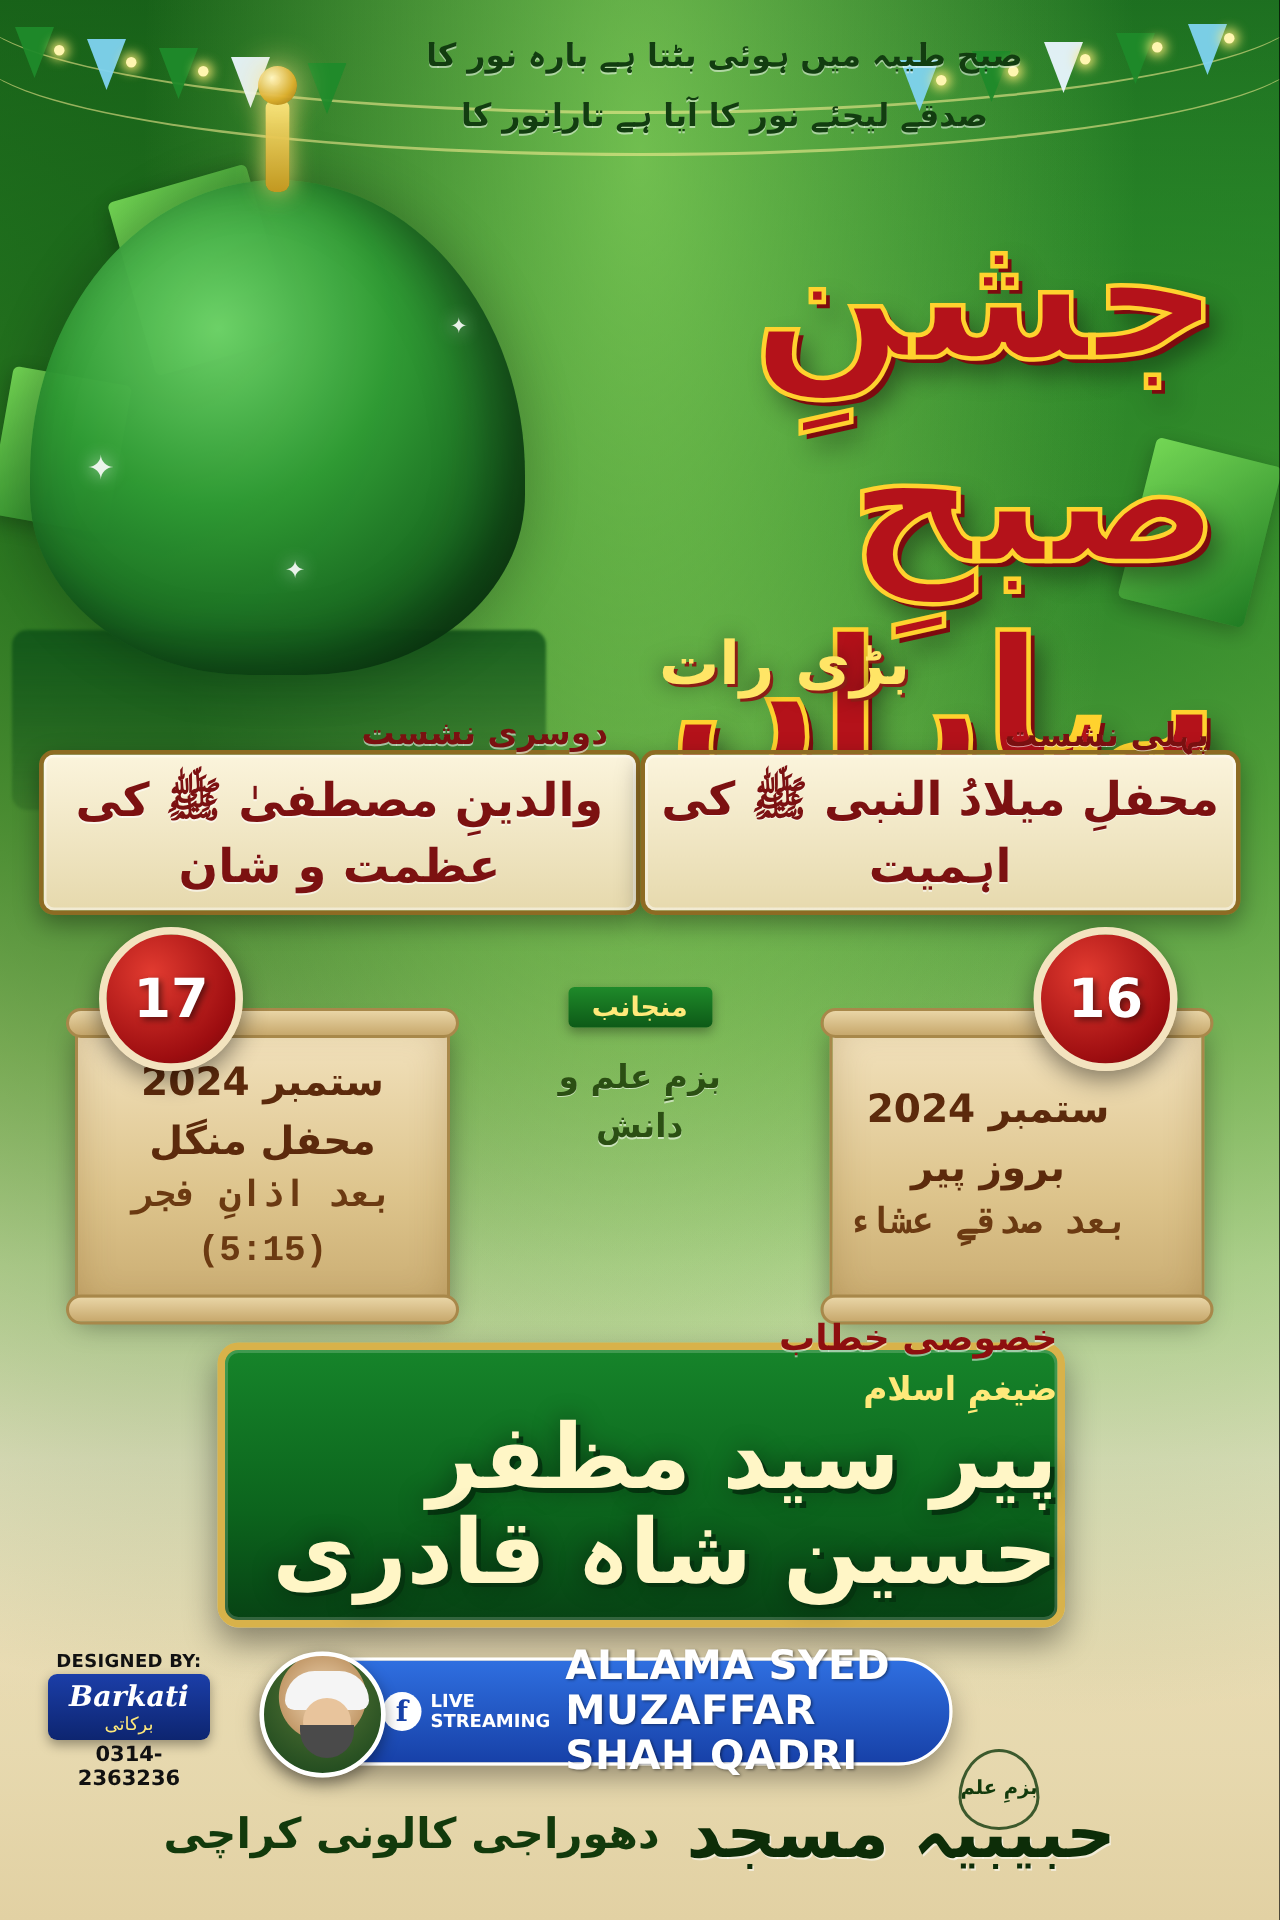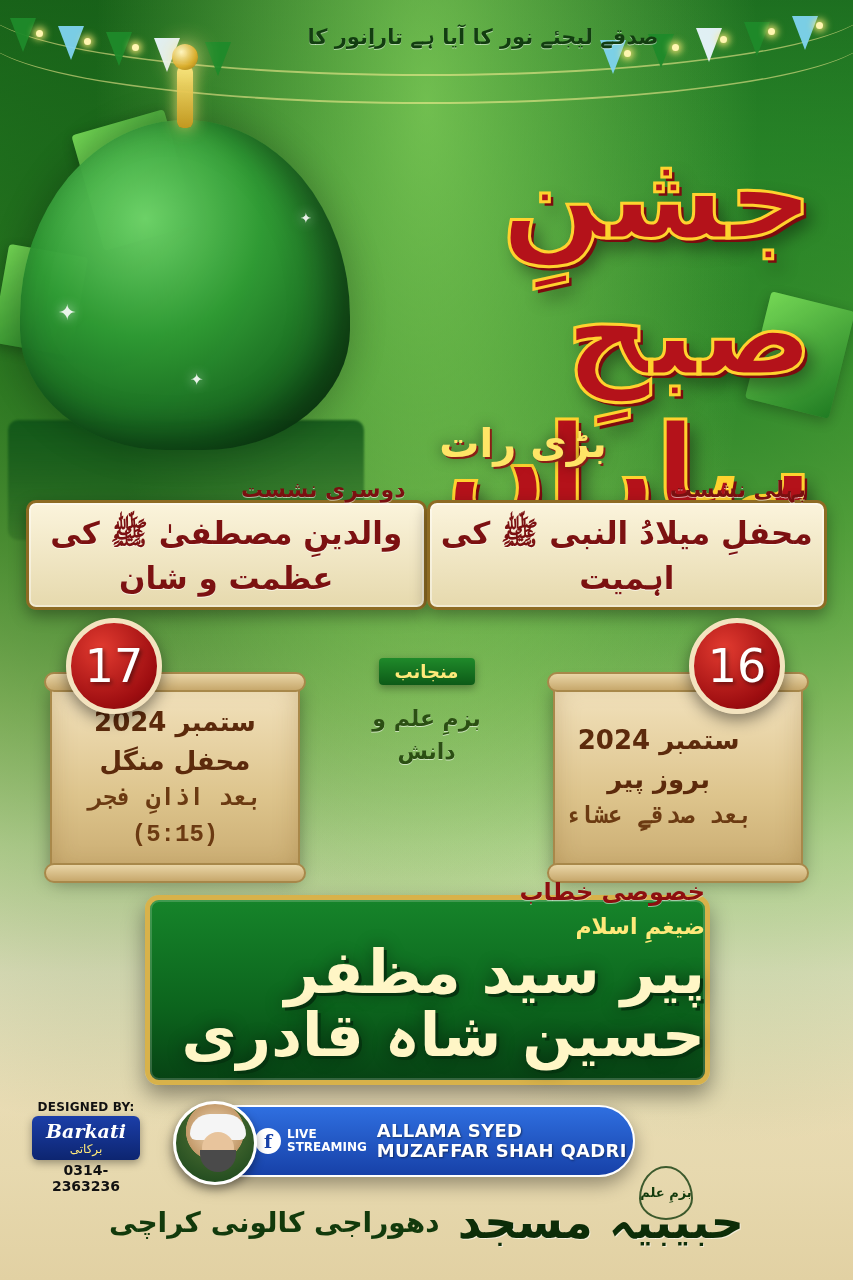--- a/index.html
+++ b/index.html
@@ -114,21 +114,21 @@
   .scroll .curl.bot{top:auto;bottom:-10px;}
   .scroll-body{position:absolute;inset:16px 10px;display:flex;align-items:center;justify-content:flex-start;}
   .scroll-txt{font-size:26px;font-weight:bold;color:#5c2a0c;line-height:1.5;text-align:center;}
   .scroll-sub{font-size:24px;color:#6b3a12;font-weight:bold;font-family:Liberation Mono, monospace;}
   .daybadge{
     position:absolute;top:-22px;width:96px;height:96px;border-radius:50%;
     background:radial-gradient(circle at 35% 30%,#e23b30,#9d0d10 70%,#6d0608);
     border:5px solid #f3e3bf;
     box-shadow:0 6px 16px rgba(0,0,0,.45);
     display:flex;align-items:center;justify-content:center;
-    color:#fff;font-size:46px;font-weight:normal;text-shadow:2px 2px 4px rgba(0,0,0,.5);
+    color:#fff;font-size:36px;font-weight:bold;text-shadow:2px 2px 4px rgba(0,0,0,.5);
   }
   .daybadge.l{left:26px;}
   .daybadge.r{right:28px;}
   .center-note{
     position:absolute;left:50%;top:62px;transform:translateX(-50%);
     width:150px;text-align:center;color:#2b4f13;font-size:22px;font-weight:bold;line-height:1.5;
     text-shadow:0 1px 0 rgba(255,255,255,.55);
   }
   .center-chip{
     position:absolute;left:50%;top:18px;transform:translateX(-50%);
@@ -183,21 +183,21 @@
     overflow:hidden;
   }
   .avatar .turban{position:absolute;left:14px;top:10px;width:56px;height:26px;background:#f5f5f5;border-radius:26px 26px 8px 8px;}
   .avatar .face{position:absolute;left:26px;top:28px;width:32px;height:32px;border-radius:50%;background:#e8c49c;}
   .avatar .beard{position:absolute;left:24px;top:46px;width:36px;height:22px;border-radius:0 0 18px 18px;background:#4a4a4a;}
   .fb{
     display:inline-flex;align-items:center;gap:6px;margin-right:10px;
   }
   .fb-circle{width:26px;height:26px;border-radius:50%;background:#fff;color:#1741a8;font-weight:bold;font-size:19px;display:flex;align-items:center;justify-content:center;font-family:"DejaVu Serif",serif;}
   .fb-live{color:#fff;font-size:12px;font-weight:bold;line-height:1.05;}
-  .live-name{color:#fff;font-size:18px;font-weight:bold;line-height:1.1;letter-spacing:.3px;text-shadow:1px 1px 2px rgba(0,0,0,.45);}
+  .live-name{color:#fff;font-size:27px;font-weight:bold;line-height:1.1;letter-spacing:.3px;text-shadow:1px 1px 2px rgba(0,0,0,.45);}
 
   
   .venue{
     position:absolute;left:0;right:0;bottom:8px;height:100px;
     display:flex;align-items:center;justify-content:center;gap:18px;
   }
   .venue-txt{
     font-size:46px;font-weight:bold;color:#0d2d08;
     text-shadow:1px 1px 0 rgba(255,255,255,.55);
   }
@@ -250,20 +250,21 @@
   <div class="sideflag" style="left:0px;top:250px;width:80px;height:100px;transform:rotate(10deg);"></div>
   <div class="sideflag" style="right:10px;top:300px;width:86px;height:110px;transform:rotate(14deg);"></div>
 
   <div class="dome-base"></div>
   <div class="dome"></div>
   <div class="sparkle" style="left:58px;top:300px;">✦</div>
   <div class="sparkle" style="left:190px;top:370px;font-size:16px;">✦</div>
   <div class="sparkle" style="left:300px;top:210px;font-size:14px;">✦</div>
 
   <div class="couplet urdu">
+    <div>صبح طیبہ میں ہوئی بٹتا ہے بارہ نور کا</div>
     <div>صدقے لیجئے نور کا آیا ہے تاراِنور کا</div>
   </div>
 
   <div class="title-wrap">
     <div class="title-main urdu">جشنِ صبحِ بہاراں</div>
     <div class="title-sub urdu">بڑی رات</div>
   </div>
 
   <div class="sessions">
     <div class="sess">

